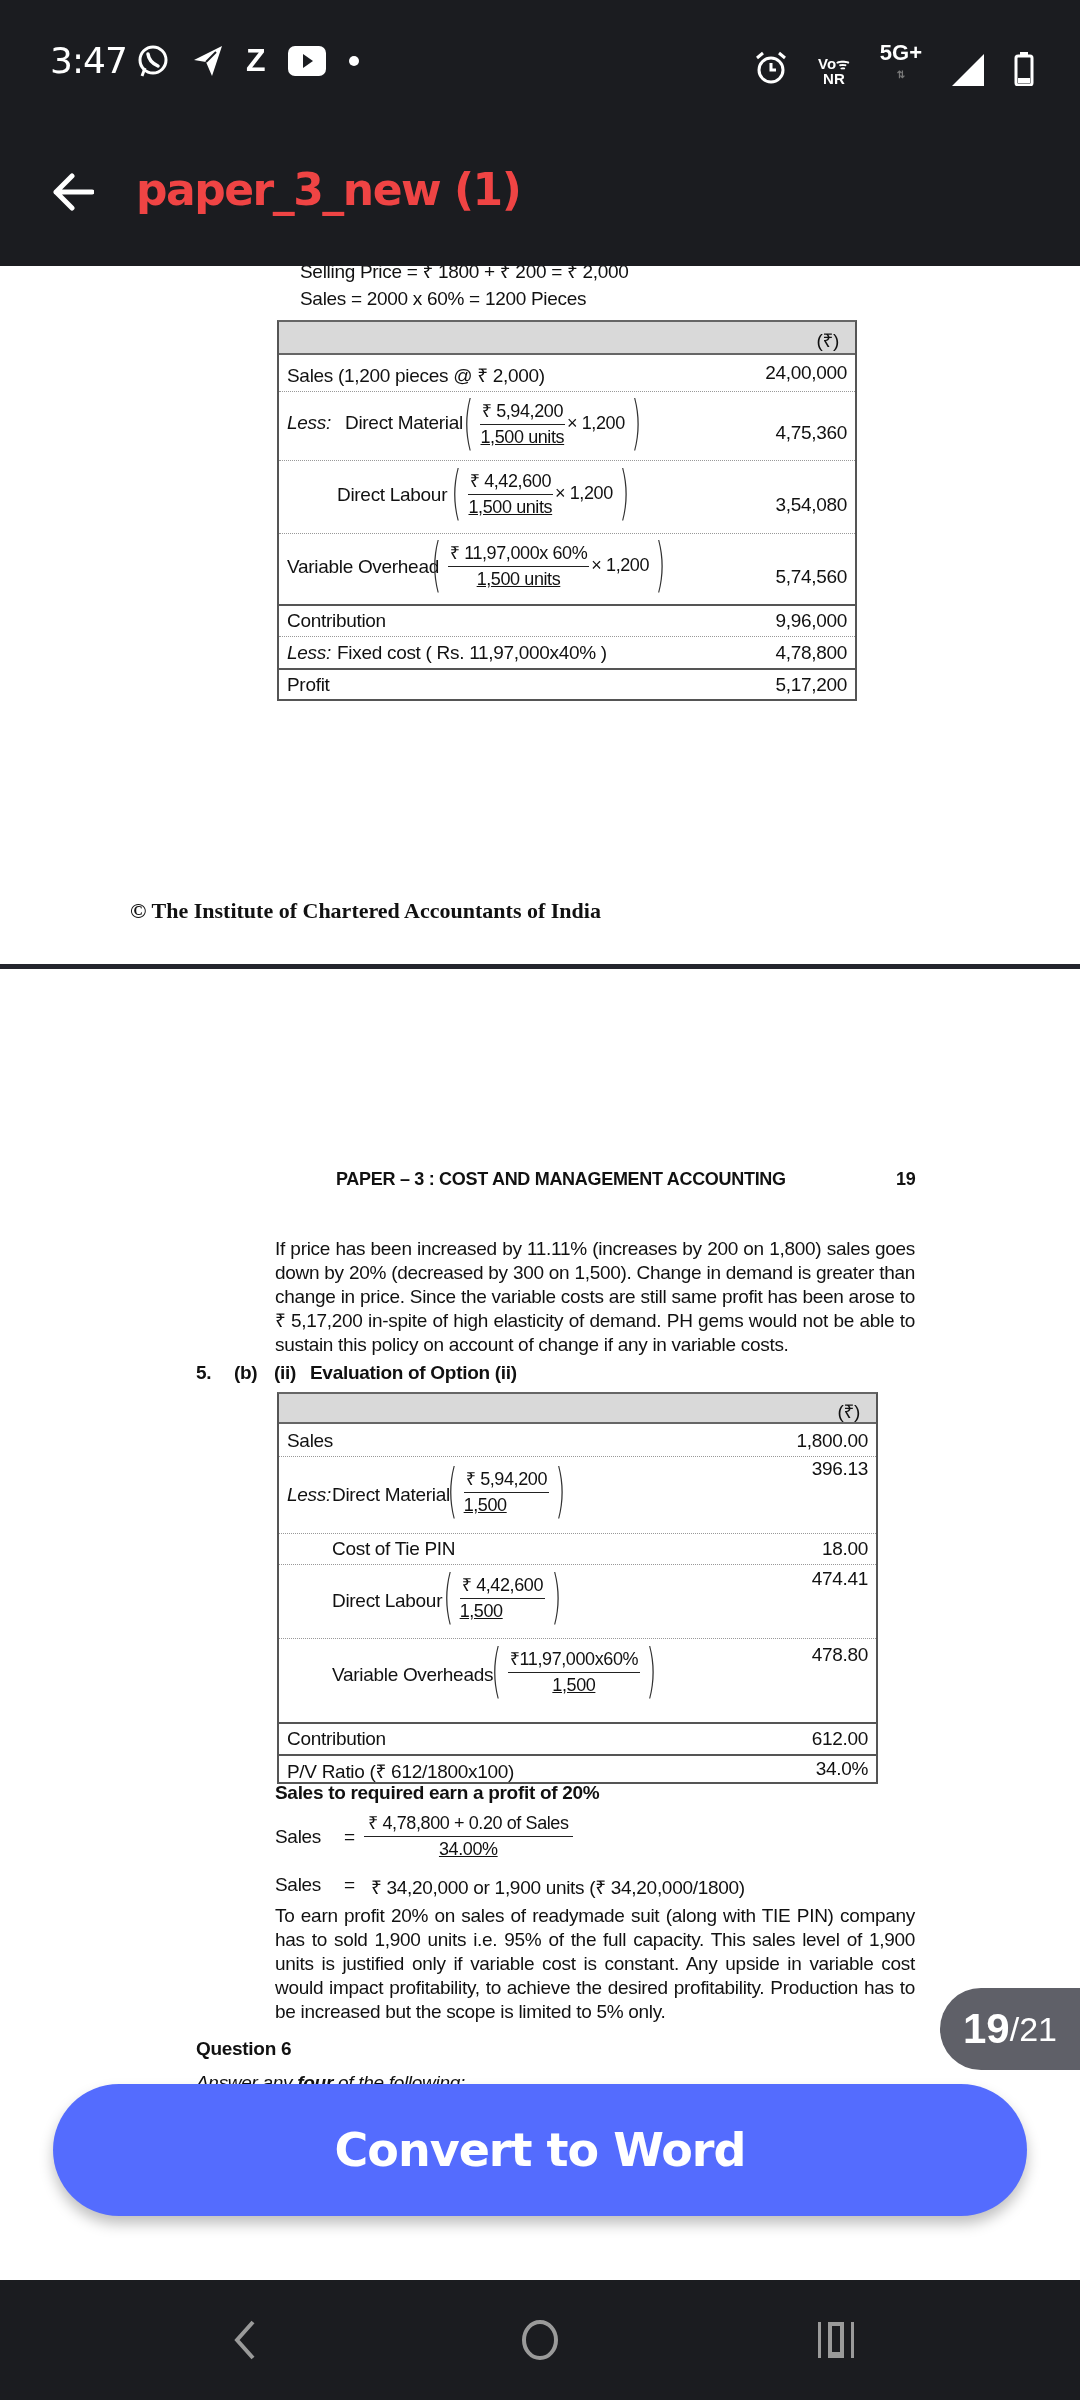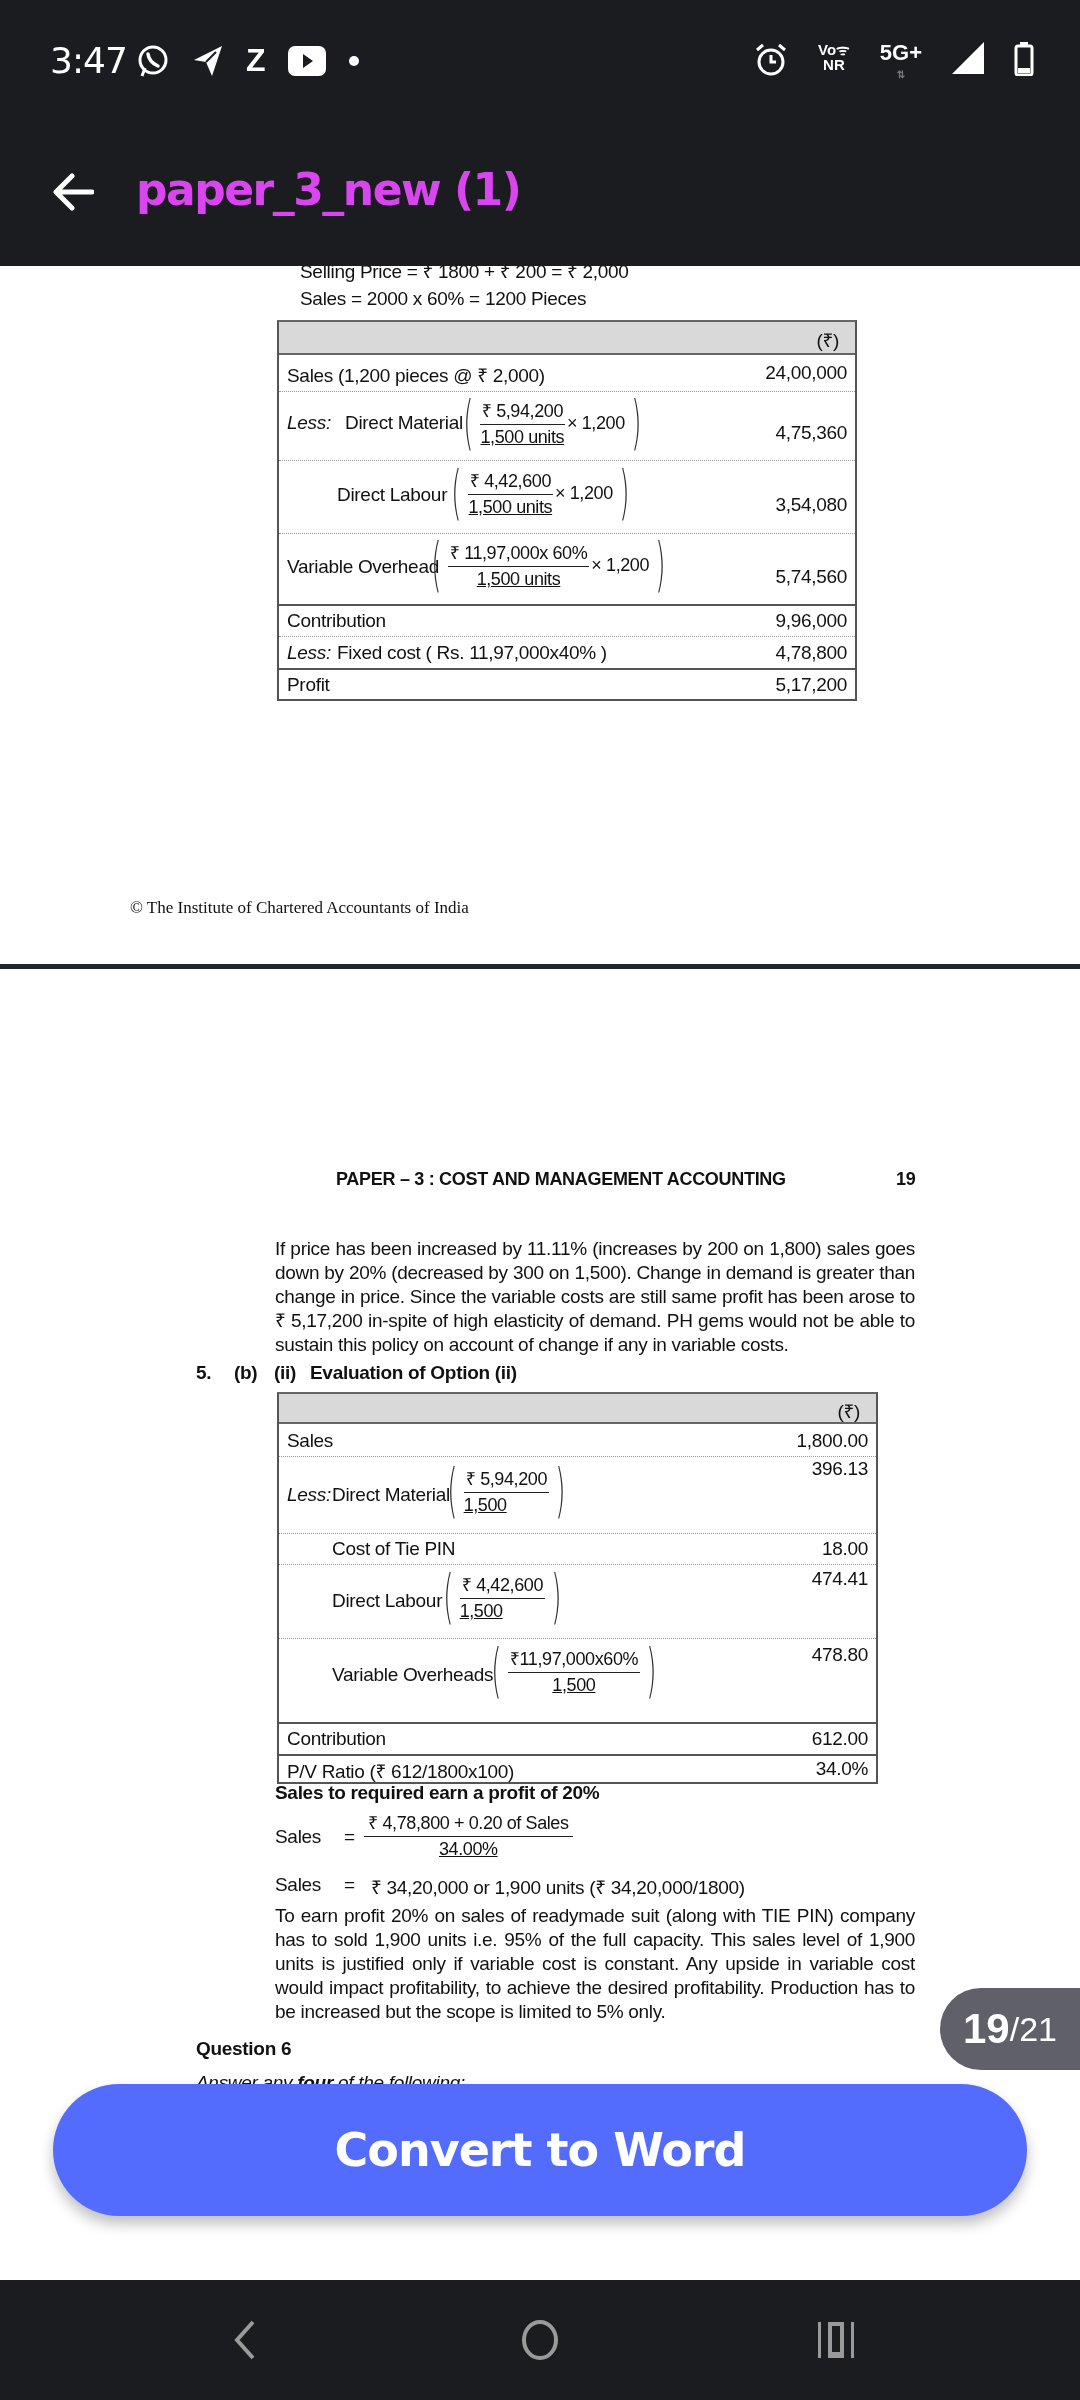--- a/index.html
+++ b/index.html
@@ -3,29 +3,29 @@
 <meta charset="utf-8">
 <style>
   * { box-sizing: border-box; margin: 0; padding: 0; }
   html, body { width: 1080px; height: 2400px; overflow: hidden; background: #ffffff; }
   body { position: relative; font-family: "Liberation Sans", sans-serif; color: #111; }
 
   
   .status-bar { position: absolute; top: 0; left: 0; width: 1080px; height: 120px; background: #1b1c20; color: #fff; }
   .status-bar .time { position: absolute; left: 50px; top: 40px; font-size: 36px; font-family: "DejaVu Sans", sans-serif; letter-spacing: -1px; }
   .status-icons-left { position: absolute; left: 136px; top: 42px; display: flex; align-items: center; gap: 22px; }
-  .status-icons-right { position: absolute; right: 46px; top: 42px; display: flex; align-items: flex-start; gap: 30px; }
+  .status-icons-right { position: absolute; right: 46px; top: 42px; display: flex; align-items: flex-end; gap: 30px; }
   .si { display: inline-flex; align-items: center; justify-content: center; }
   .net-text { font-size: 15px; line-height: 15px; font-weight: bold; text-align: center; }
   .fiveg { font-size: 22px; font-weight: bold; line-height: 22px; }
   .fiveg small { display: block; font-size: 10px; color: #777; text-align: center; }
 
   .app-bar { position: absolute; top: 120px; left: 0; width: 1080px; height: 146px; background: #1b1c20; }
   .back-btn { position: absolute; left: 46px; top: 46px; width: 52px; height: 52px; display: flex; align-items: center; justify-content: center; }
-  .app-title { position: absolute; left: 136px; top: 44px; font-size: 44px; font-weight: bold; color: #d946ef; font-family: "DejaVu Sans", sans-serif; letter-spacing: -1.5px; }
+  .app-title { position: absolute; left: 136px; top: 44px; font-size: 44px; font-weight: bold; color: #ef4444; font-family: "DejaVu Sans", sans-serif; letter-spacing: -1.5px; }
 
   
   .doc { position: absolute; top: 266px; left: 0; width: 1080px; height: 2014px; overflow: hidden; background: #fff; }
   .abs { position: absolute; }
   .t { font-family: "Liberation Sans", sans-serif; font-size: 19px; color: #111; white-space: nowrap; letter-spacing: -0.3px; }
 
   .tbl { position: absolute; border: 2px solid #555; border-top: 2px solid #666; }
   .tbl .hdr { position: absolute; left: 0; right: 0; top: 0; background: #d9d9d9; border-bottom: 2px solid #666; }
   .row-line { position: absolute; left: 0; right: 0; border-top: 1px dotted #999; }
   .row-solid { position: absolute; left: 0; right: 0; border-top: 2px solid #555; }
@@ -183,21 +183,21 @@
 
     <div class="abs t" style="left:8px; top:320px; font-style:italic;">Less:</div>
     <div class="abs t" style="left:58px; top:320px;">Fixed cost ( Rs. 11,97,000x40% )</div>
     <div class="num" style="top:320px;">4,78,800</div>
     <div class="row-solid" style="top:346px;"></div>
 
     <div class="abs t" style="left:8px; top:352px;">Profit</div>
     <div class="num" style="top:352px;">5,17,200</div>
   </div>
 
-  <div class="abs" style="left:130px; top:632px; font-family:'Liberation Serif', serif; font-weight:normal; font-size:17px; white-space:nowrap;">© The Institute of Chartered Accountants of India</div>
+  <div class="abs" style="left:130px; top:632px; font-family:'Liberation Serif', serif; font-weight:bold; font-size:22px; white-space:nowrap;">© The Institute of Chartered Accountants of India</div>
 
   <div class="page-break"></div>
 
   <div class="abs t bold" style="left:336px; top:903px; font-size:18px;">PAPER – 3 : COST AND MANAGEMENT ACCOUNTING</div>
   <div class="abs t bold" style="left:896px; top:903px; font-size:18px;">19</div>
 
   <div class="para" style="left:275px; top:971px; width:640px;">If price has been increased by 11.11% (increases by 200 on 1,800) sales goes down by 20% (decreased by 300 on 1,500). Change in demand is greater than change in price. Since the variable costs are still same profit has been arose to ₹ 5,17,200 in-spite of high elasticity of demand. PH gems would not be able to sustain this policy on account of change if any in variable costs.</div>
 
   <div class="abs t bold" style="left:196px; top:1096px;">5.</div>
   <div class="abs t bold" style="left:234px; top:1096px;">(b)</div>

